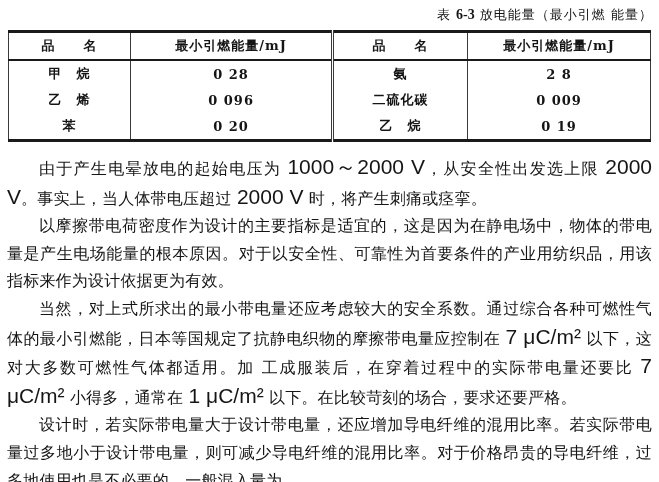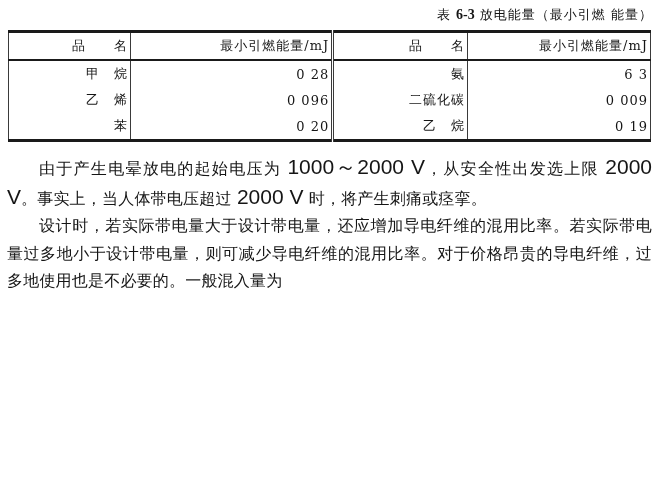--- a/index.html
+++ b/index.html
@@ -15,21 +15,21 @@
   }
   .caption .num{font-weight:bold;font-size:14px;font-family:"Liberation Serif",serif;letter-spacing:0;}
   .tablewrap{padding:0 2px;}
   table{
     width:100%;border-collapse:collapse;table-layout:fixed;
     border-top:3px solid #1a1a1a;border-bottom:3px solid #1a1a1a;
     border-left:1px solid #3a3a3a;border-right:1px solid #3a3a3a;
   }
   col.c1{width:19%;} col.c2{width:31.5%;} col.c3{width:21%;} col.c4{width:28.5%;}
   th,td{
-    font-size:13px;font-weight:normal;text-align:right;
+    font-size:13px;font-weight:bold;text-align:center;
     padding:4px 2px;letter-spacing:1px;
   }
   thead th{border-bottom:2px solid #1a1a1a;}
   th:nth-child(2),td:nth-child(2){border-left:1px solid #3a3a3a;}
   th:nth-child(3),td:nth-child(3){border-left:3px double #3a3a3a;}
   th:nth-child(4),td:nth-child(4){border-left:1px solid #3a3a3a;}
   .bodytext{margin-top:11px;padding:0 1px;}
   .para{
     margin:0;font-size:16px;line-height:27.6px;
     text-align:justify;text-indent:2em;letter-spacing:0.2px;
@@ -65,36 +65,38 @@
             <th>最小引燃能量/mJ</th>
             <th>品　　名</th>
             <th>最小引燃能量/mJ</th>
           </tr>
       </thead>
       <tbody>
           <tr>
             <td>甲　烷</td>
             <td>0 28</td>
             <td>氨</td>
-            <td>6 3</td>
+            <td>2 8</td>
           </tr>
           <tr>
             <td>乙　烯</td>
             <td>0 096</td>
             <td>二硫化碳</td>
             <td>0 009</td>
           </tr>
           <tr>
             <td>苯</td>
             <td>0 20</td>
             <td>乙　烷</td>
             <td>0 19</td>
           </tr>
         </tbody>
     </table>
   </div>
 
   <div class="bodytext">
       <p class="para"><span class="text">由于产生电晕放电的起始电压为 </span><span class="math">1000～2000 V</span><span class="text">，从安全性出发选上限 </span><span class="math">2000 V</span><span class="text">。事实上，当人体带电压超过 </span><span class="math">2000 V</span><span class="text"> 时，将产生刺痛或痉挛。</span></p>
+      <p class="para"><span class="text">以摩擦带电荷密度作为设计的主要指标是适宜的，这是因为在静电场中，物体的带电量是产生电场能量的根本原因。对于以安全性、可靠性为首要条件的产业用纺织品，用该指标来作为设计依据更为有效。</span></p>
+      <p class="para"><span class="text">当然，对上式所求出的最小带电量还应考虑较大的安全系数。通过综合各种可燃性气体的最小引燃能，日本等国规定了抗静电织物的摩擦带电量应控制在 </span><span class="math">7 μC/m²</span><span class="text"> 以下，这对大多数可燃性气体都适用。加 工成服装后，在穿着过程中的实际带电量还要比 </span><span class="math">7 μC/m²</span><span class="text"> 小得多，通常在 </span><span class="math">1 μC/m²</span><span class="text"> 以下。在比较苛刻的场合，要求还要严格。</span></p>
       <p class="para"><span class="text">设计时，若实际带电量大于设计带电量，还应增加导电纤维的混用比率。若实际带电量过多地小于设计带电量，则可减少导电纤维的混用比率。对于价格昂贵的导电纤维，过多地使用也是不必要的。一般混入量为 </span></p>
     </div>
 
 </div>
 
 </body></html>

